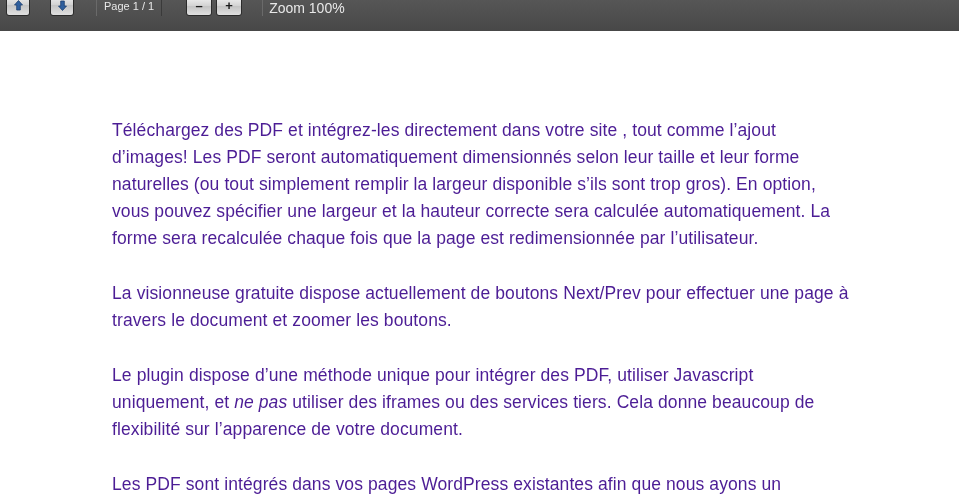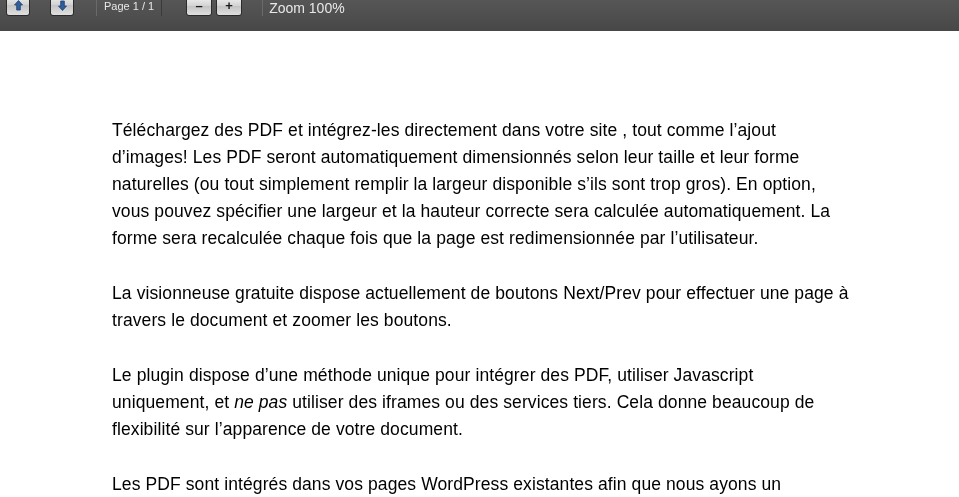--- a/index.html
+++ b/index.html
@@ -94,21 +94,21 @@
   .page {
     background: #ffffff;
     padding: 86px 110px 0 112px;
     box-sizing: border-box;
   }
   .page p {
     margin: 0 0 28px 0;
     font-family: "Liberation Sans", sans-serif;
     font-size: 17.5px;
     line-height: 27px;
-    color: #000000;
+    color: #4c1d95;
     letter-spacing: 0.1px;
   }
   .page p:last-child { margin-bottom: 0; }
   .ital { font-style: italic; }
 </style>
 </head>
 <body>
 
 <div id="app">
 

